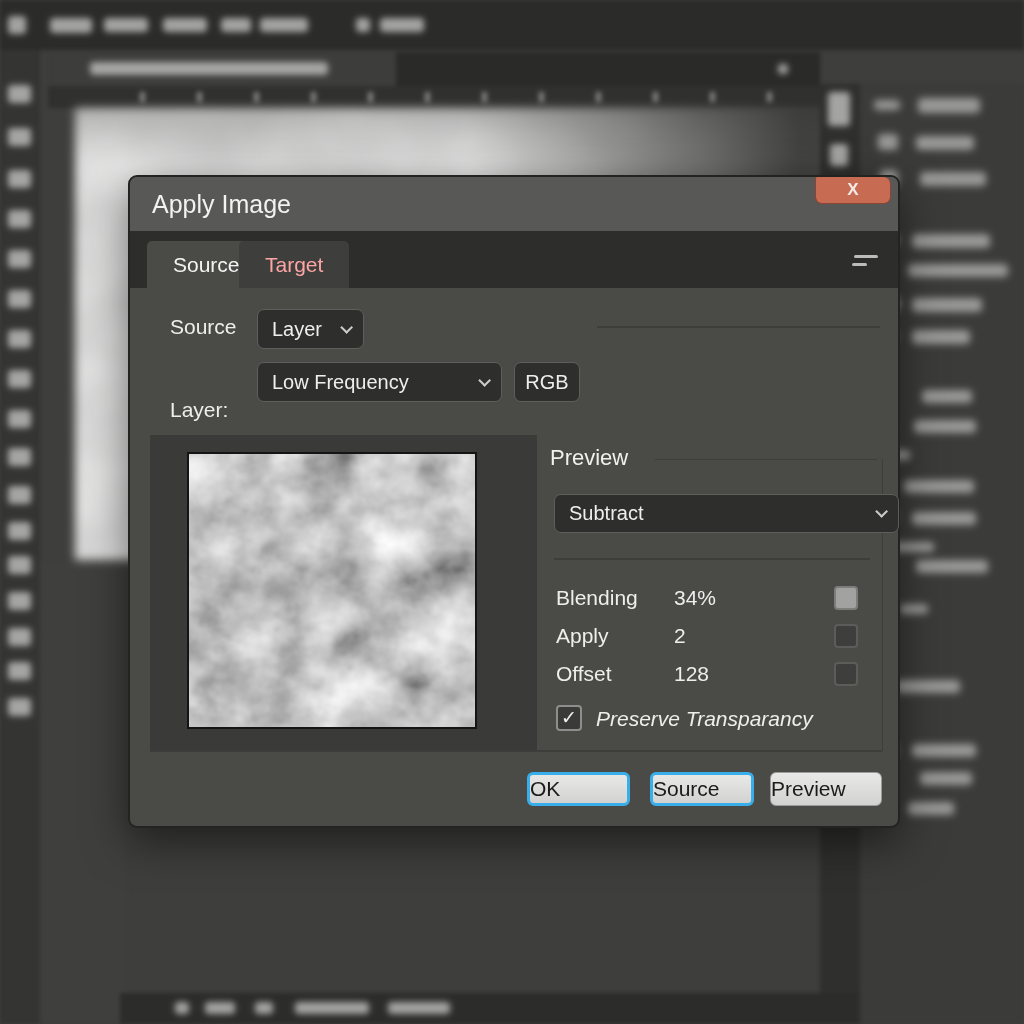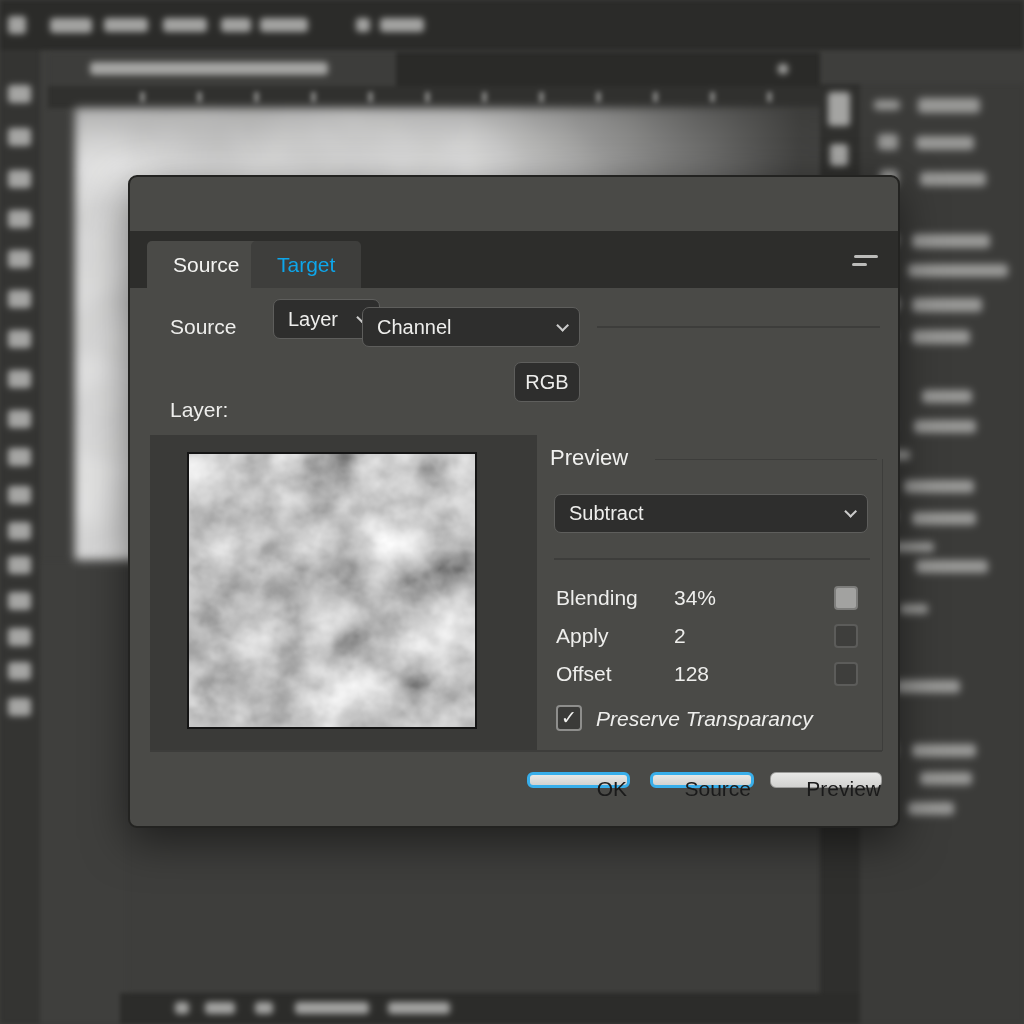--- a/index.html
+++ b/index.html
@@ -33,21 +33,21 @@
     border:2px solid #232321;border-radius:9px;box-shadow:0 14px 44px rgba(0,0,0,.5);}
   .titlebar{position:absolute;left:0;top:0;width:100%;height:54px;background:#585856;border-radius:7px 7px 0 0;}
   .title{position:absolute;left:22px;top:0;line-height:54px;font-size:25px;color:#f2f2f0;}
   .close-btn{position:absolute;right:7px;top:0;width:76px;height:27px;background:#c76b53;
     border:1px solid #8e4434;border-top:none;border-radius:2px 7px 7px 7px;
     color:#f2ebe7;font-size:17px;font-weight:bold;text-align:center;line-height:26px;cursor:default;}
   .tabstrip{position:absolute;left:0;top:54px;width:100%;height:57px;background:#2d2d2b;}
   .tab{position:absolute;bottom:0;height:47px;display:flex;align-items:center;padding:0 26px;
     font-size:21px;border-radius:5px 5px 0 0;}
   .tab-source{left:17px;background:#4a4a47;color:#f4f4f2;}
-  .tab-target{left:121px;background:#3e3e3c;color:#0ea5e9;}
+  .tab-target{left:109px;background:#3e3e3c;color:#fca5a5;}
   .tab-menu-icon{position:absolute;right:20px;top:24px;width:26px;height:12px;}
   .tab-menu-icon .b1{position:absolute;left:2px;top:0;width:24px;height:3px;background:#bcbcba;border-radius:2px;}
   .tab-menu-icon .b2{position:absolute;left:0;top:8px;width:15px;height:3px;background:#bcbcba;border-radius:2px;}
 
   .lbl{position:absolute;font-size:21px;color:#eeeeec;height:40px;line-height:40px;}
   .dd{position:absolute;height:40px;background:#2e2e2d;border:1px solid #5e5e5c;border-radius:7px;
     display:flex;align-items:center;padding:0 14px;font-size:20px;color:#eeeeec;cursor:default;}
   .dd .chev{margin-left:auto;width:9px;height:9px;border-right:2px solid #cccccb;border-bottom:2px solid #cccccb;
     transform:rotate(45deg) translateY(-3px);}
   .dd .txt{white-space:nowrap;}
@@ -62,22 +62,22 @@
 
   .heading{position:absolute;font-size:22px;color:#f0f0ee;}
   .param-label{position:absolute;left:426px;width:115px;font-size:21px;color:#eeeeec;line-height:32px;}
   .param-value{position:absolute;left:544px;font-size:21px;color:#eeeeec;line-height:32px;}
   .checkbox{position:absolute;width:24px;height:24px;border-radius:4px;background:#3e3e3c;border:2px solid #77777588;}
   .checkbox.filled{background:#a2a2a0;border-color:#7d7d7b;}
   .checkbox.checked{background:#3a3a38;border-color:#8e8e8c;color:#f0f0ee;font-size:19px;font-weight:bold;
     text-align:center;line-height:22px;}
   .preserve-label{position:absolute;left:466px;font-size:21px;color:#eeeeec;line-height:28px;}
 
-  .btn{position:absolute;top:595px;height:16px;background:linear-gradient(#e8e8e6,#d2d2d0);
-    color:#1b1b1b;font-size:21px;text-align:right;border-radius:6px;cursor:default;}
+  .btn{position:absolute;top:595px;height:34px;background:linear-gradient(#e8e8e6,#d2d2d0);
+    color:#1b1b1b;font-size:21px;text-align:left;border-radius:6px;cursor:default;}
   .btn .inner{display:block;line-height:28px;}
   .btn.ring{border:3px solid #38aeea;}
   .btn.plain{border:1px solid #9c9c9a;}
   .btn.plain .inner{line-height:32px;}
 </style>
 </head>
 <body>
 
 <div class="stage">
 
@@ -186,46 +186,52 @@
       <div class="blob" style="left:55px;top:9px;width:14px;height:12px;"></div>
       <div class="blob" style="left:85px;top:9px;width:30px;height:12px;"></div>
       <div class="blob" style="left:135px;top:9px;width:18px;height:12px;"></div>
       <div class="blob" style="left:175px;top:9px;width:74px;height:12px;"></div>
       <div class="blob" style="left:268px;top:9px;width:62px;height:12px;"></div>
     </div>
   </div>
 
   <div class="dialog">
 
+    <div class="titlebar">
+      <span class="title">Apply Image</span>
+      <div class="close-btn">
+        <span>X</span>
+      </div>
+    </div>
 
     <div class="tabstrip">
       <div class="tab tab-source">
         <span>Source</span>
       </div>
       <div class="tab tab-target">
         <span>Target</span>
       </div>
       <div class="tab-menu-icon">
         <div class="b1"></div>
         <div class="b2"></div>
       </div>
     </div>
 
     <span class="lbl" style="left:40px;top:130px;">Source</span>
-    <div class="dd" style="left:127px;top:122px;width:107px;margin-left:16px;">
+    <div class="dd" style="left:127px;top:132px;width:107px;">
       <span class="txt">Layer</span>
       <span class="chev"></span>
     </div>
-    <div class="dd" style="left:232px;top:130px;width:218px;">
-      <span class="txt">Channel</span>
+    <div class="hline" style="left:467px;top:149px;width:283px;"></div>
+
+    <span class="lbl" style="left:40px;top:185px;margin-top:28px;">Layer:</span>
+    <div class="dd" style="left:127px;top:185px;width:245px;">
+      <span class="txt">Low Frequency</span>
       <span class="chev"></span>
     </div>
-    <div class="hline" style="left:467px;top:149px;width:283px;"></div>
-
-    <span class="lbl" style="left:40px;top:185px;margin-top:28px;">Layer:</span>
     <div class="btn-rgb">
       <span>RGB</span>
     </div>
 
     <div class="preview-panel">
       <div class="preview-img">
         <svg width="290" height="277" preserveAspectRatio="none" aria-hidden="true">
           <filter id="pvNoise">
             <feTurbulence type="fractalNoise" baseFrequency="0.017 0.019" numOctaves="5" seed="4"></feTurbulence>
             <feColorMatrix type="matrix" values="0.5 0.3 0.2 0 0  0.5 0.3 0.2 0 0  0.5 0.3 0.2 0 0  0 0 0 0 1"></feColorMatrix>
@@ -238,21 +244,21 @@
           </filter>
           <rect width="290" height="277" filter="url(#pvNoise)"></rect>
         </svg>
       </div>
     </div>
 
     <span class="heading" style="left:420px;top:268px;">Preview</span>
     <div class="hline" style="left:525px;top:282px;width:222px;height:1px;"></div>
     <div class="vline" style="left:752px;top:282px;height:292px;"></div>
 
-    <div class="dd" style="left:424px;top:317px;width:314px;height:39px;">
+    <div class="dd" style="left:424px;top:317px;width:345px;height:39px;">
       <span class="txt">Subtract</span>
       <span class="chev"></span>
     </div>
     <div class="hline" style="left:424px;top:381px;width:316px;"></div>
 
     <div>
       <span class="param-label" style="top:405px;">Blending</span>
       <span class="param-value" style="top:405px;">34%</span>
       <span class="checkbox filled" style="left:704px;top:409px;"></span>
     </div>

